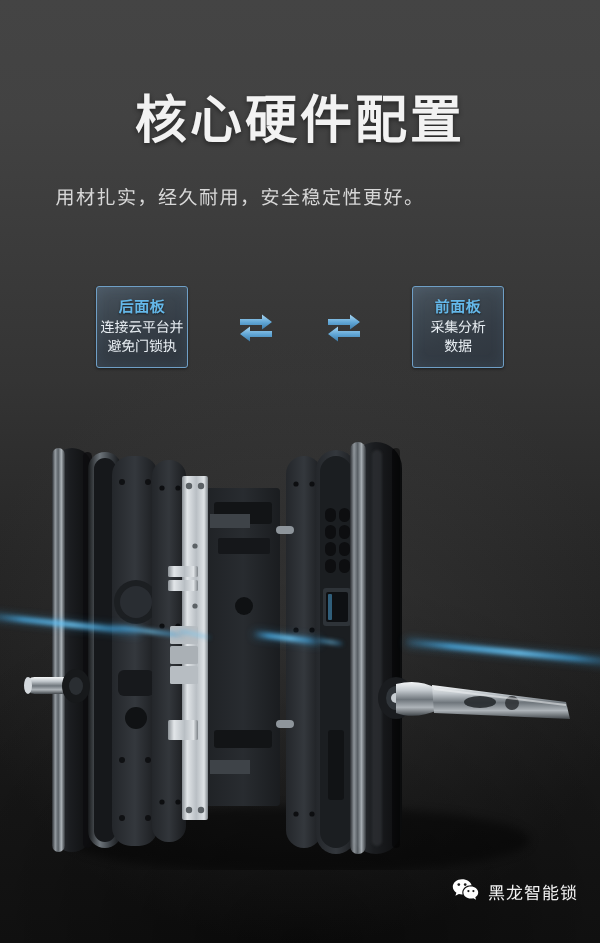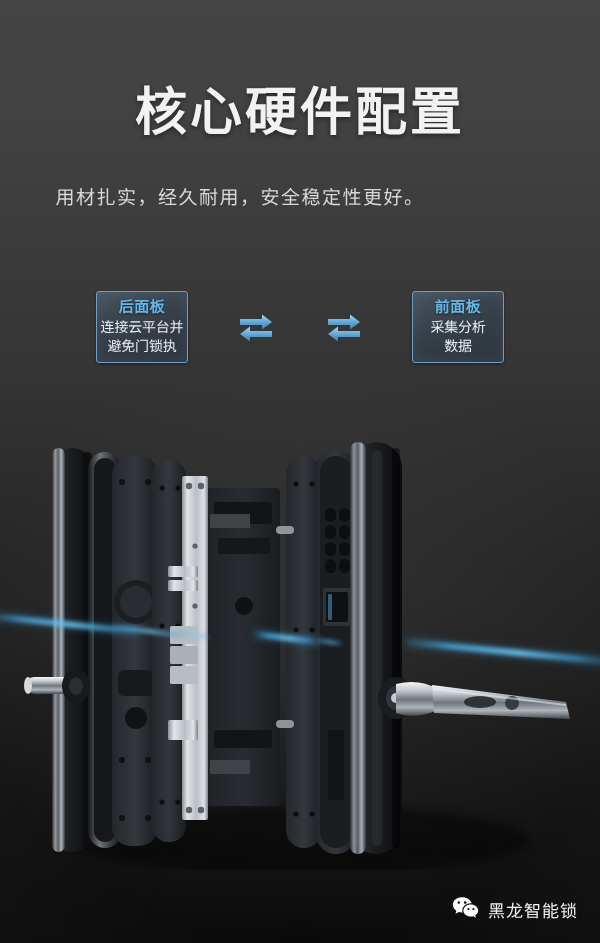--- a/index.html
+++ b/index.html
@@ -36,21 +36,21 @@
     inset: 0;
     background:
       radial-gradient(ellipse 78% 46% at 50% 68%, rgba(70,70,70,0.40) 0%, rgba(0,0,0,0) 70%),
       radial-gradient(ellipse 120% 60% at 50% 100%, rgba(0,0,0,0.55) 0%, rgba(0,0,0,0) 65%);
     pointer-events: none;
   }
 
   
   .headline {
     position: absolute;
-    top: 84px;
+    top: 92px;
     left: 0;
     width: 600px;
     text-align: center;
     color: #f2f2f2;
     font-size: 52px;
     font-weight: bold;
     letter-spacing: 3px;
     line-height: 1.1;
     text-shadow: 0 2px 5px rgba(0,0,0,0.45);
   }
@@ -73,21 +73,21 @@
     left: 96px;
     width: 408px;
     height: 90px;
     display: flex;
     align-items: center;
     justify-content: space-between;
   }
   .flow-box {
     position: relative;
     width: 92px;
-    height: 72px;
+    height: 82px;
     box-sizing: border-box;
     border: 1px solid #6f9fc6;
     border-radius: 3px;
     background:
       linear-gradient(160deg, #4a5560 0%, #3d4750 28%, #343c45 60%, #2f363e 100%);
     box-shadow: inset 0 0 14px rgba(120,170,215,0.12),
                 0 1px 3px rgba(0,0,0,0.45);
     display: flex;
     flex-direction: column;
     align-items: center;
@@ -126,21 +126,21 @@
     top: 430px;
     width: 600px;
     height: 440px;
   }
   .product svg { display: block; }
 
   
   .watermark {
     position: absolute;
     right: 22px;
-    bottom: 20px;
+    bottom: 38px;
     display: flex;
     align-items: center;
     gap: 9px;
   }
   .wm-text {
     color: #f0f0f0;
     font-size: 17px;
     letter-spacing: 1px;
     font-weight: 500;
   }

